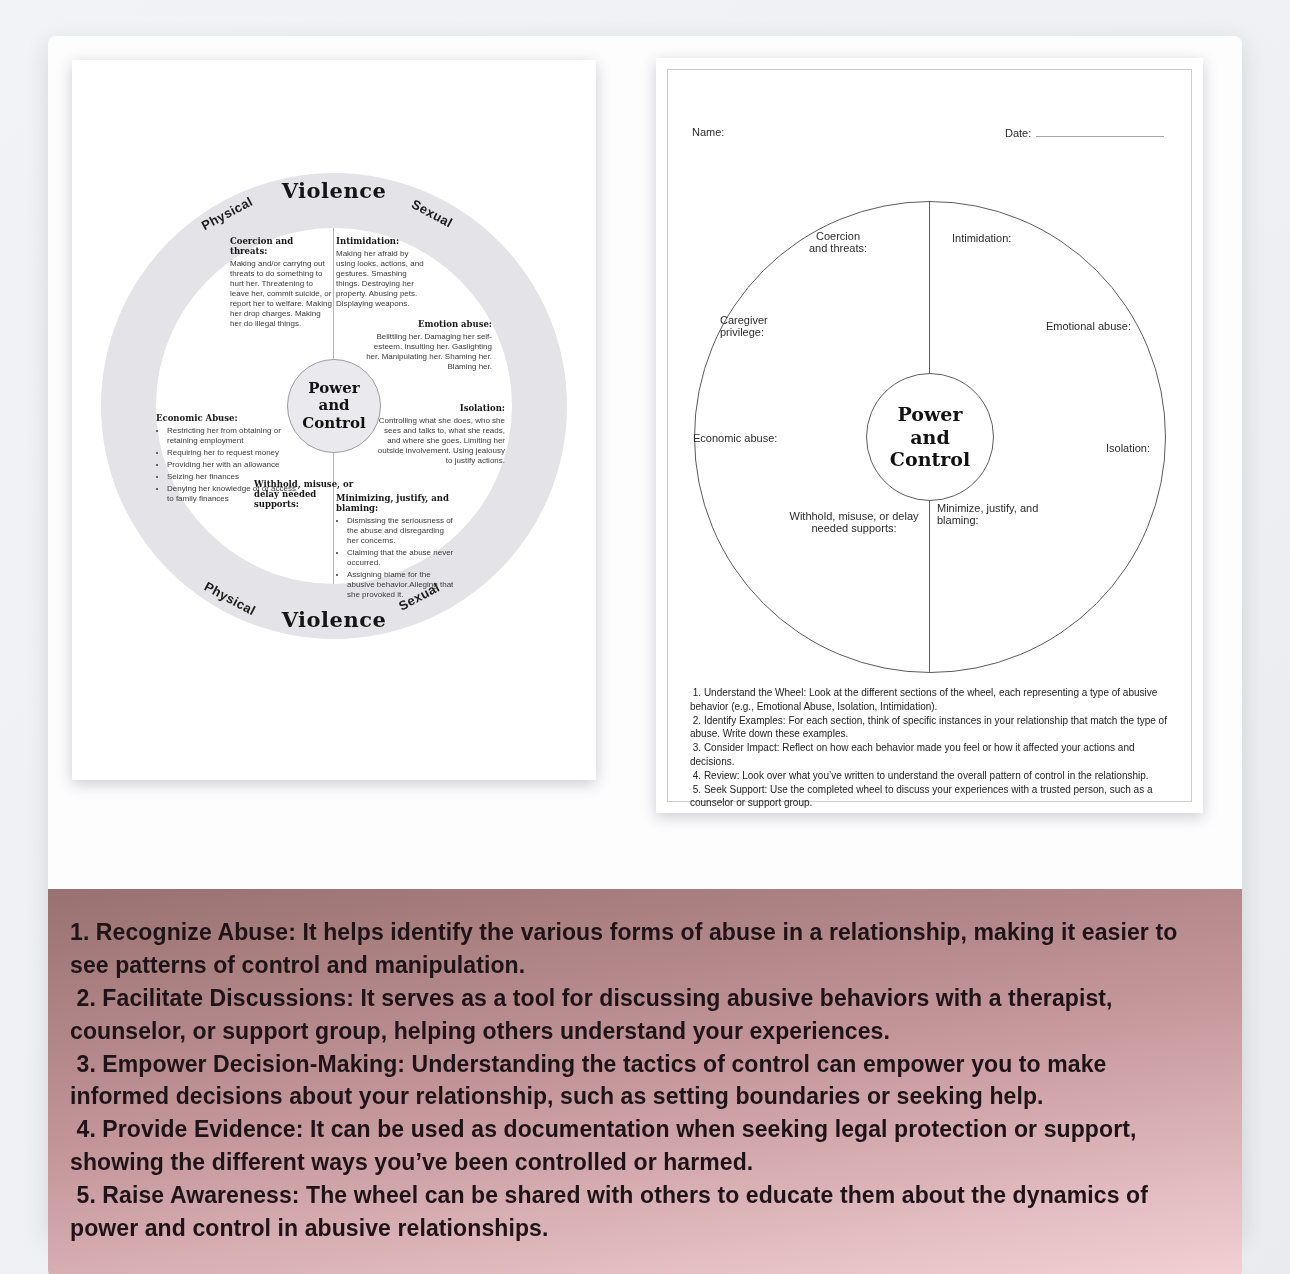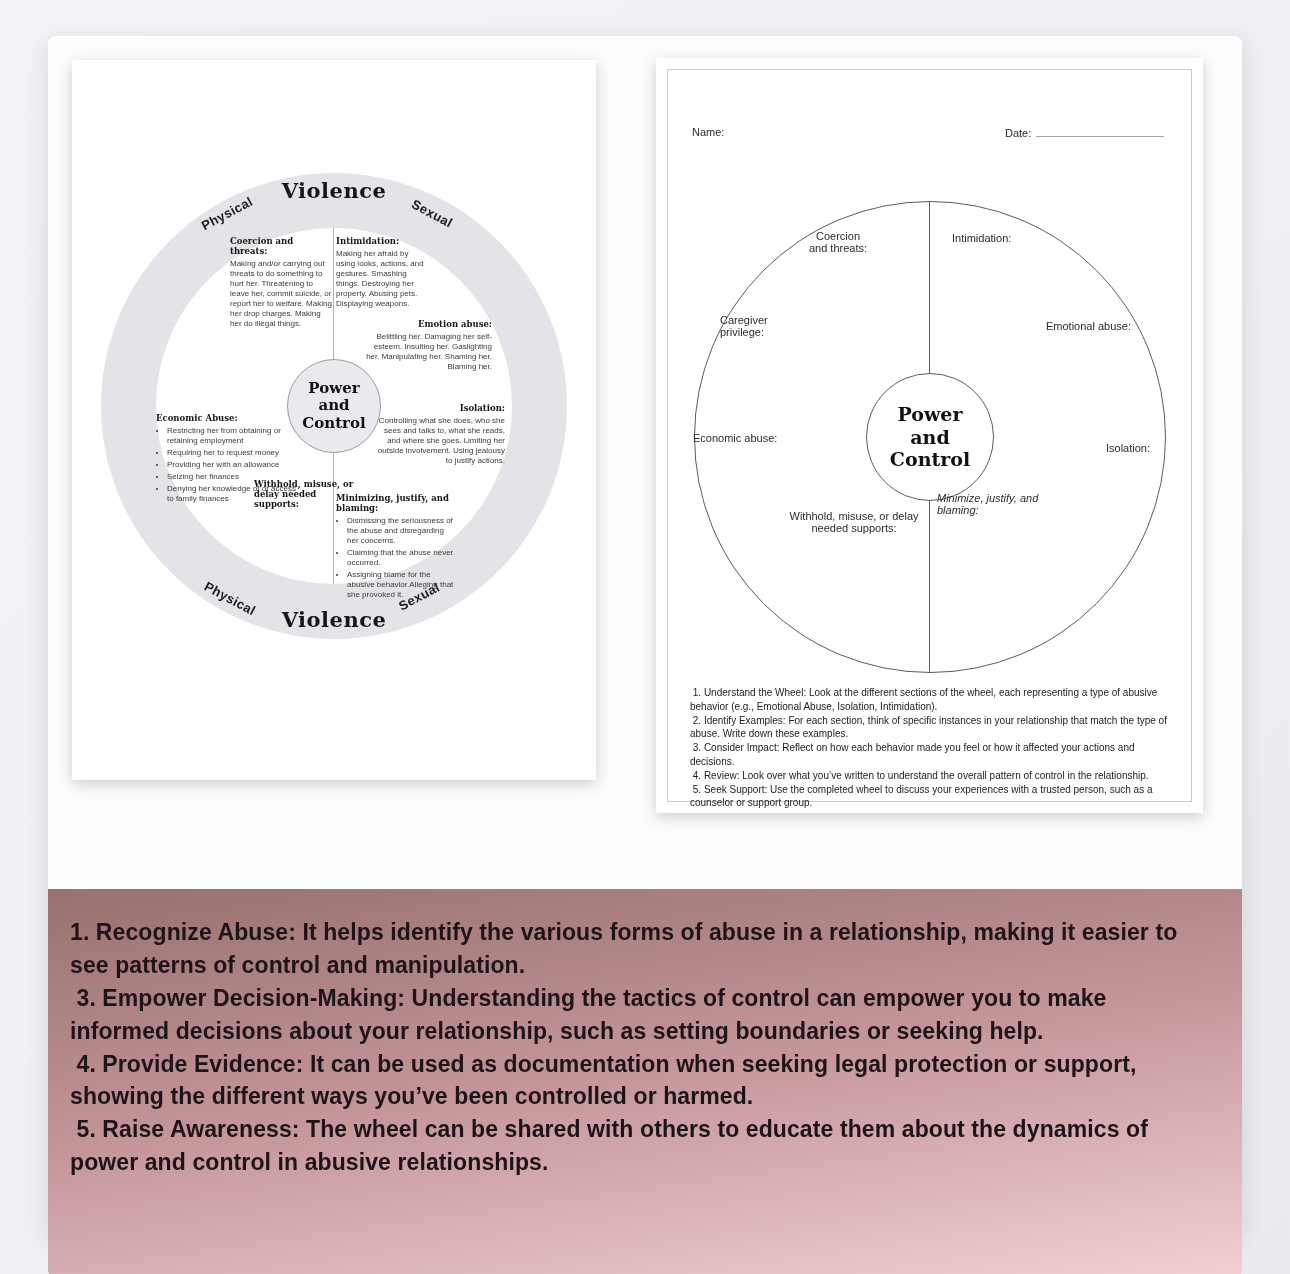--- a/index.html
+++ b/index.html
@@ -76,21 +76,21 @@
     display:flex; align-items:center; justify-content:center; text-align:center;
     font:700 19px "DejaVu Serif", serif; color:#111; line-height:1.2; white-space:pre-line;
   }
   .lab-coercion { left:132px; top:172px; width:100px; text-align:center; }
   .lab-intimidation { left:296px; top:174px; }
   .lab-caregiver { left:64px; top:256px; }
   .lab-emotional { left:390px; top:262px; }
   .lab-economic { left:37px; top:374px; }
   .lab-isolation { left:450px; top:384px; }
   .lab-withhold { left:116px; top:452px; width:164px; text-align:center; }
-  .lab-minimize { left:281px; top:434px;font-style:italic; }
+  .lab-minimize { left:281px; top:444px; }
   .instructions { position:absolute; left:34px; top:628px; width:486px; font:10px/1.38 "Liberation Sans", sans-serif; color:#222; }
   .instructions div { white-space:pre-wrap; }
   
   .benefits {
     position:absolute; left:0; top:807px; width:1194px; height:389px;
     border-radius:0 0 8px 8px;
     background: linear-gradient(172deg, var(--benefits-grad-top,#997170) 0%, var(--benefits-grad-mid,#c4969a) 48%, var(--benefits-grad-bottom,#f2d0d4) 100%);
     padding:27px 34px 0 22px;
     margin-top:46px;
   }
@@ -196,18 +196,19 @@
       <div> 1. Understand the Wheel: Look at the different sections of the wheel, each representing a type of abusive behavior (e.g., Emotional Abuse, Isolation, Intimidation).</div>
       <div> 2. Identify Examples: For each section, think of specific instances in your relationship that match the type of abuse. Write down these examples.</div>
       <div> 3. Consider Impact: Reflect on how each behavior made you feel or how it affected your actions and decisions.</div>
       <div> 4. Review: Look over what you’ve written to understand the overall pattern of control in the relationship.</div>
       <div> 5. Seek Support: Use the completed wheel to discuss your experiences with a trusted person, such as a counselor or support group.</div>
     </div>
   </div>
 
   <div class="benefits">
     <p>1. Recognize Abuse: It helps identify the various forms of abuse in a relationship, making it easier to see patterns of control and manipulation.</p>
+    <p> 2. Facilitate Discussions: It serves as a tool for discussing abusive behaviors with a therapist, counselor, or support group, helping others understand your experiences.</p>
     <p> 3. Empower Decision-Making: Understanding the tactics of control can empower you to make informed decisions about your relationship, such as setting boundaries or seeking help.</p>
     <p> 4. Provide Evidence: It can be used as documentation when seeking legal protection or support, showing the different ways you’ve been controlled or harmed.</p>
     <p> 5. Raise Awareness: The wheel can be shared with others to educate them about the dynamics of power and control in abusive relationships.</p>
   </div>
 
 </div>
 
 </body></html>

